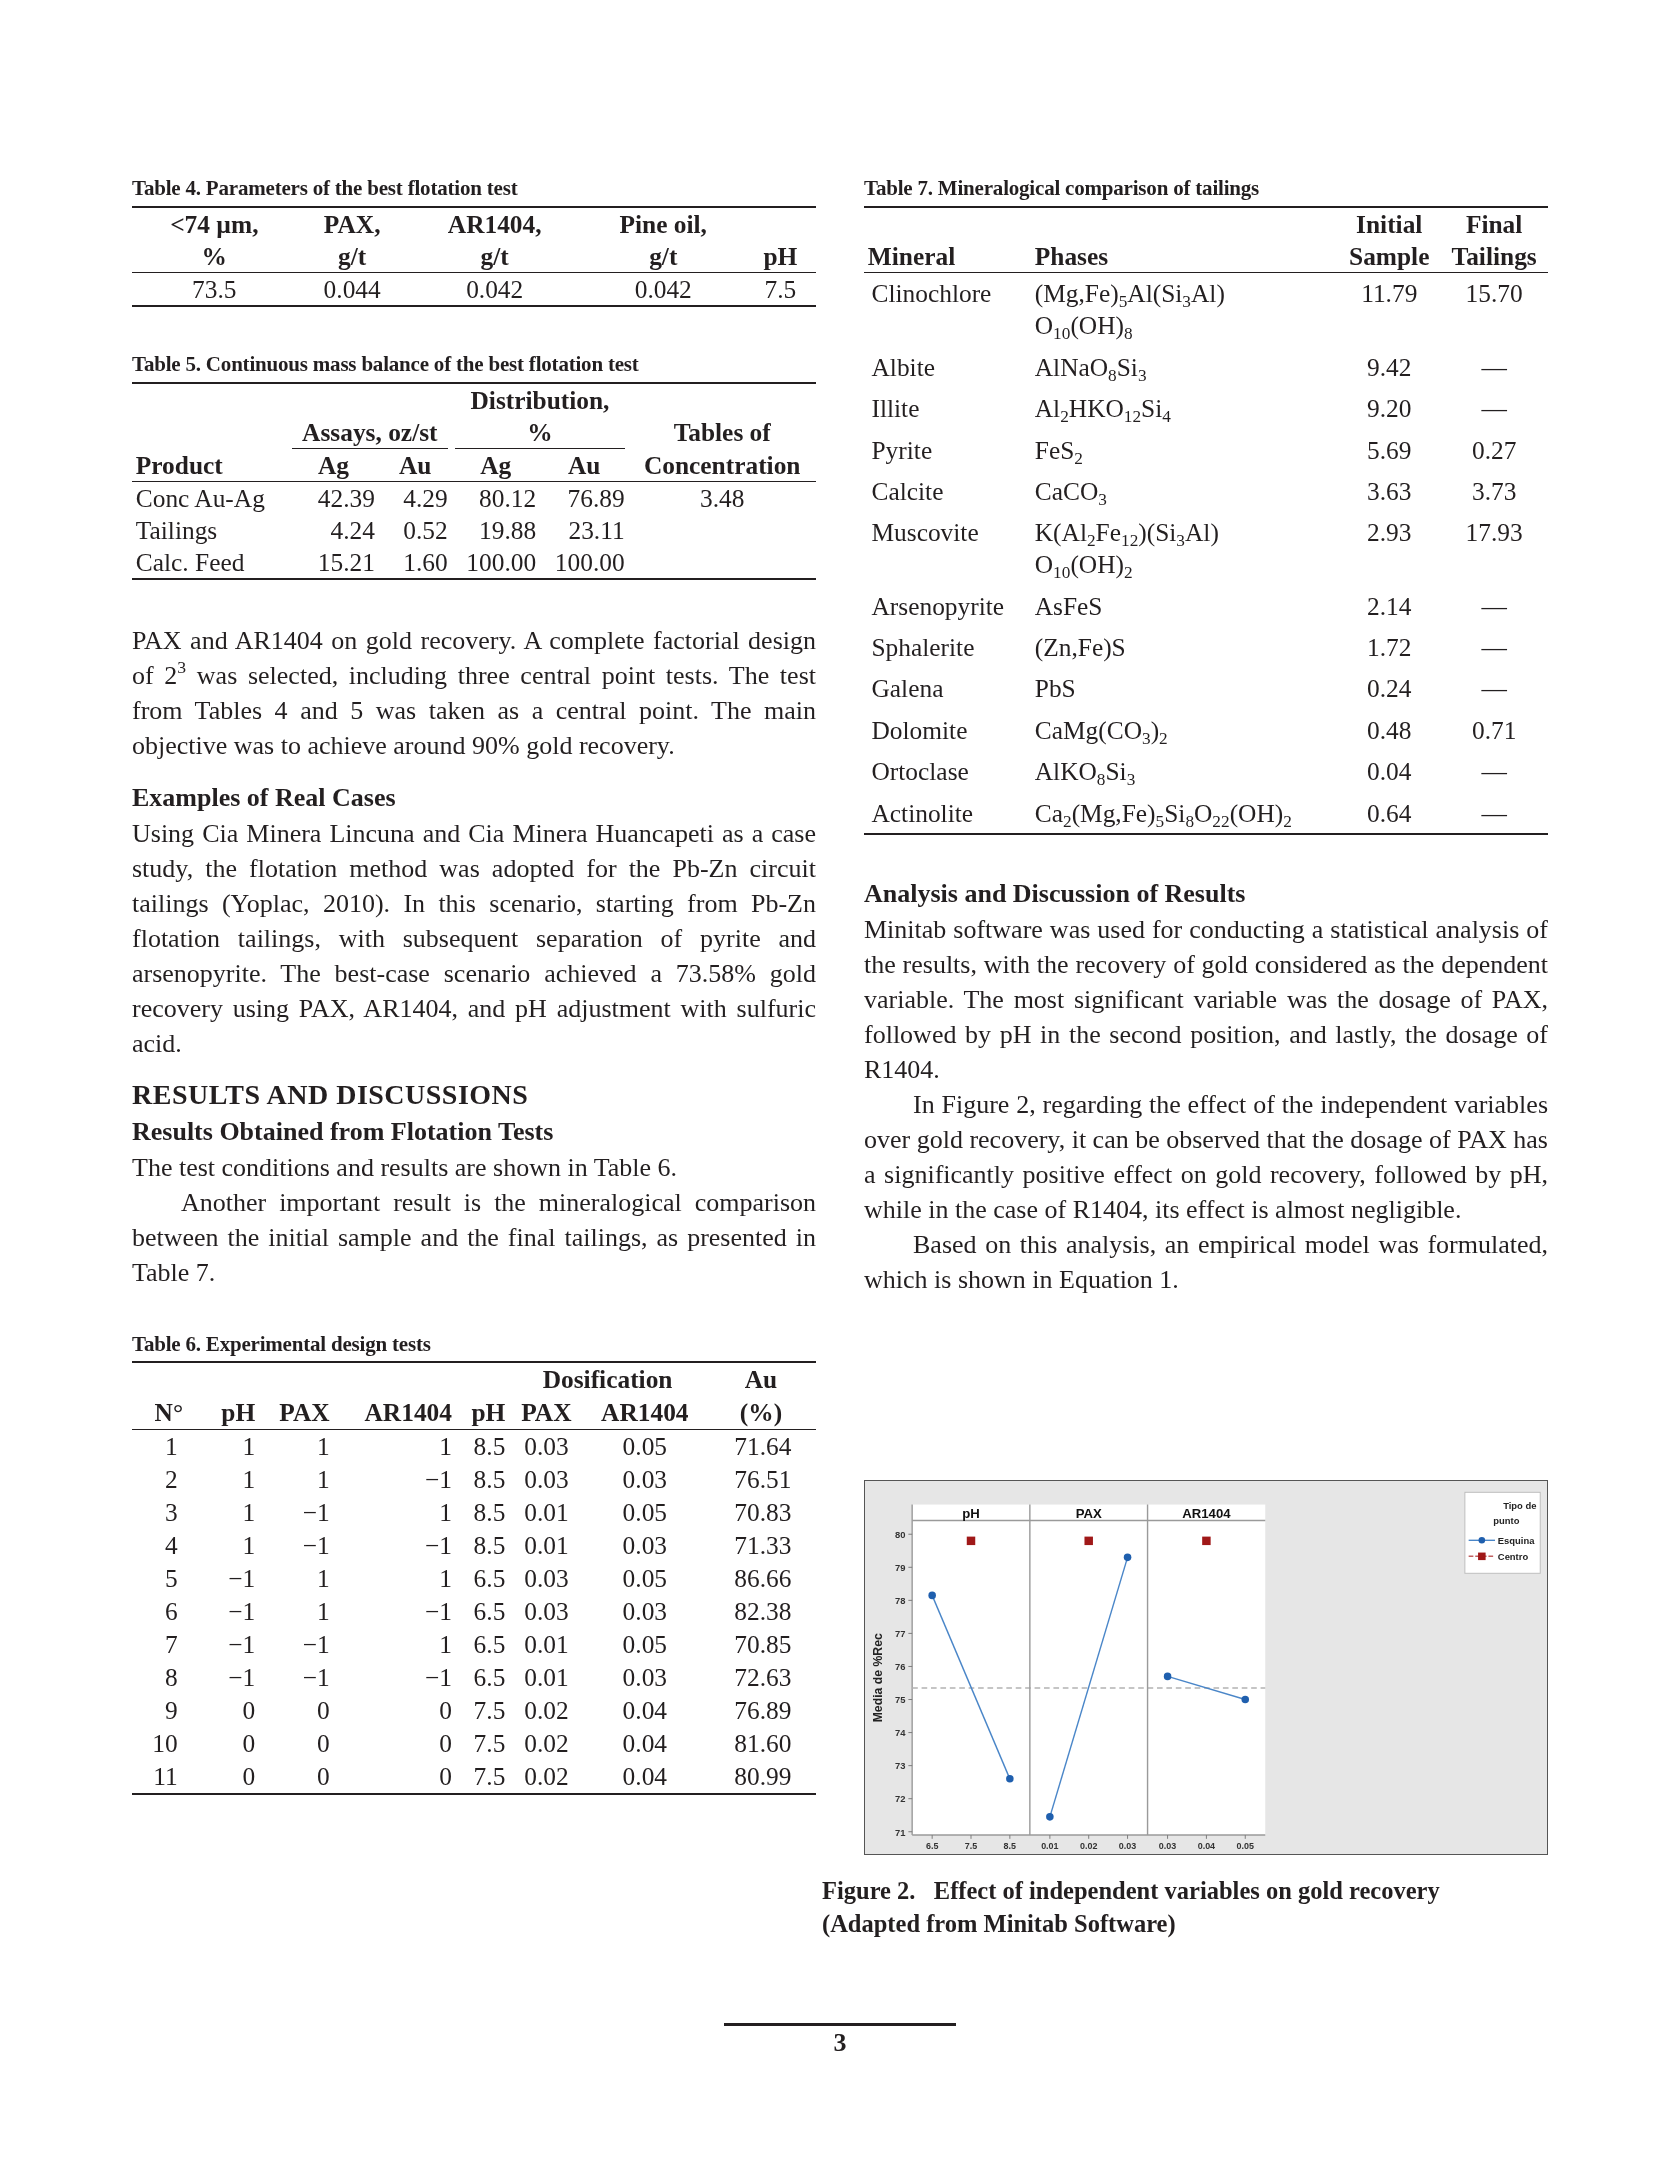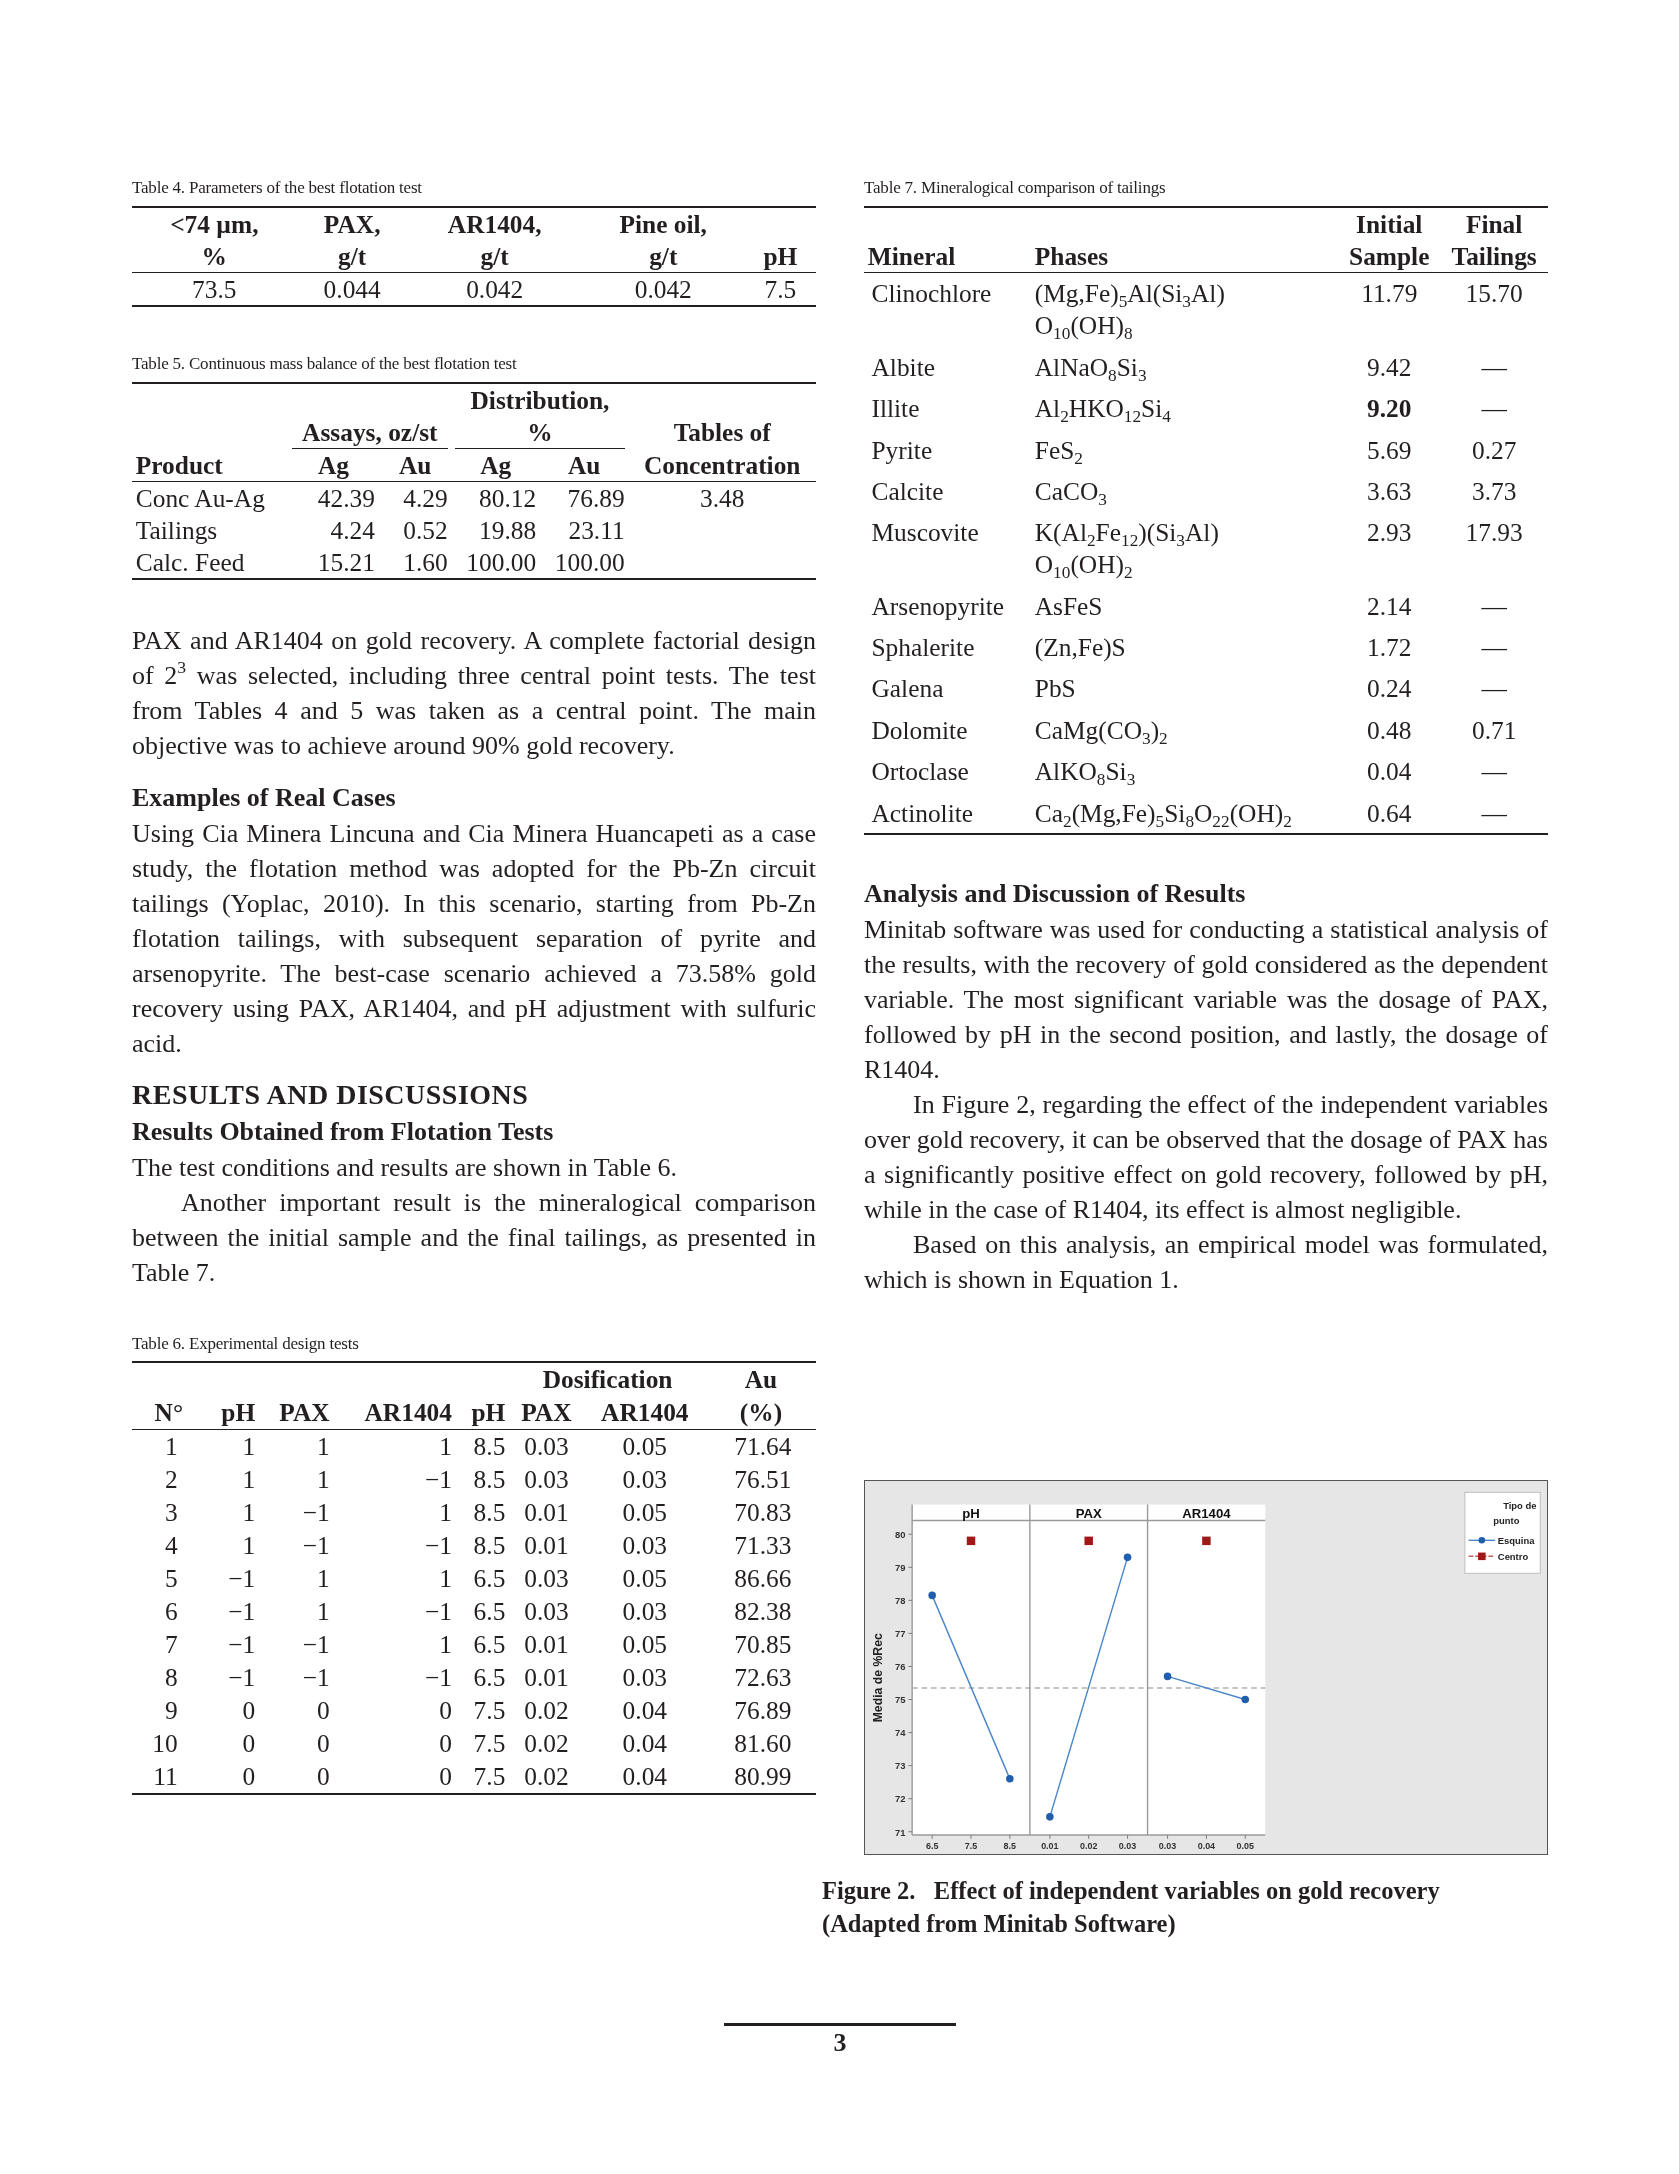--- a/index.html
+++ b/index.html
@@ -1,20 +1,20 @@
 <!DOCTYPE html>
 <html style="font-size:15px"><head>
 <meta charset="utf-8">
 <style>
   html,body{margin:0;padding:0;background:#fff;}
   body{width:1680px;height:2174px;position:relative;font-family:"Liberation Serif","DejaVu Serif",serif;color:#231f20;overflow:hidden;}
   .col{position:absolute;}
   #colL{left:132px;top:174px;width:684px;}
   #colR{left:864px;top:174px;width:684px;}
-  .tcap{font-weight:normal;font-size:17px;line-height:28px;margin:0 0 3.8px 0;letter-spacing:-0.2px;}
+  .tcap{font-weight:bold;font-size:21px;line-height:28px;margin:0 0 3.8px 0;letter-spacing:-0.2px;}
   table{border-collapse:collapse;width:100%;font-size:25.4px;line-height:32px;}
   table.tb{border-top:2.4px solid #231f20;border-bottom:2.4px solid #231f20;}
   th{font-weight:bold;padding:0 3.8px;}
   td{padding:0 3.8px;}
   tr.hlast th{border-bottom:1.9px solid #231f20;}
   .c{text-align:center}.r{text-align:right}.l{text-align:left}
   p{margin:0;font-size:26px;line-height:35px;text-align:justify;}
   p.ind{text-indent:49px;}
   h2{margin:0;font-size:28px;line-height:38px;font-weight:bold;letter-spacing:0.5px;}
   h3{margin:0;font-size:26px;line-height:36px;font-weight:bold;}
@@ -293,21 +293,21 @@
         </tr>
         <tr>
           <td class="l" style="vertical-align: top; padding: 4.7px 3.8px 4.7px 7.5px;">Albite</td>
           <td class="l" style="padding: 4.7px 3.8px; white-space: nowrap;">AlNaO<sub>8</sub>Si<sub>3</sub></td>
           <td class="c" style="vertical-align: top; padding: 4.7px 3.8px;">9.42</td>
           <td class="c" style="vertical-align: top; padding: 4.7px 3.8px;">—</td>
         </tr>
         <tr>
           <td class="l" style="vertical-align: top; padding: 4.7px 3.8px 4.7px 7.5px;">Illite</td>
           <td class="l" style="padding: 4.7px 3.8px; white-space: nowrap;">Al<sub>2</sub>HKO<sub>12</sub>Si<sub>4</sub></td>
-          <td class="c" style="vertical-align: top; padding: 4.7px 3.8px; font-weight: bold;">9.20</td>
+          <td class="c" style="vertical-align: top; padding: 4.7px 3.8px;">9.20</td>
           <td class="c" style="vertical-align: top; padding: 4.7px 3.8px;">—</td>
         </tr>
         <tr>
           <td class="l" style="vertical-align: top; padding: 4.7px 3.8px 4.7px 7.5px;">Pyrite</td>
           <td class="l" style="padding: 4.7px 3.8px; white-space: nowrap;">FeS<sub>2</sub></td>
           <td class="c" style="vertical-align: top; padding: 4.7px 3.8px;">5.69</td>
           <td class="c" style="vertical-align: top; padding: 4.7px 3.8px;">0.27</td>
         </tr>
         <tr>
           <td class="l" style="vertical-align: top; padding: 4.7px 3.8px 4.7px 7.5px;">Calcite</td>

